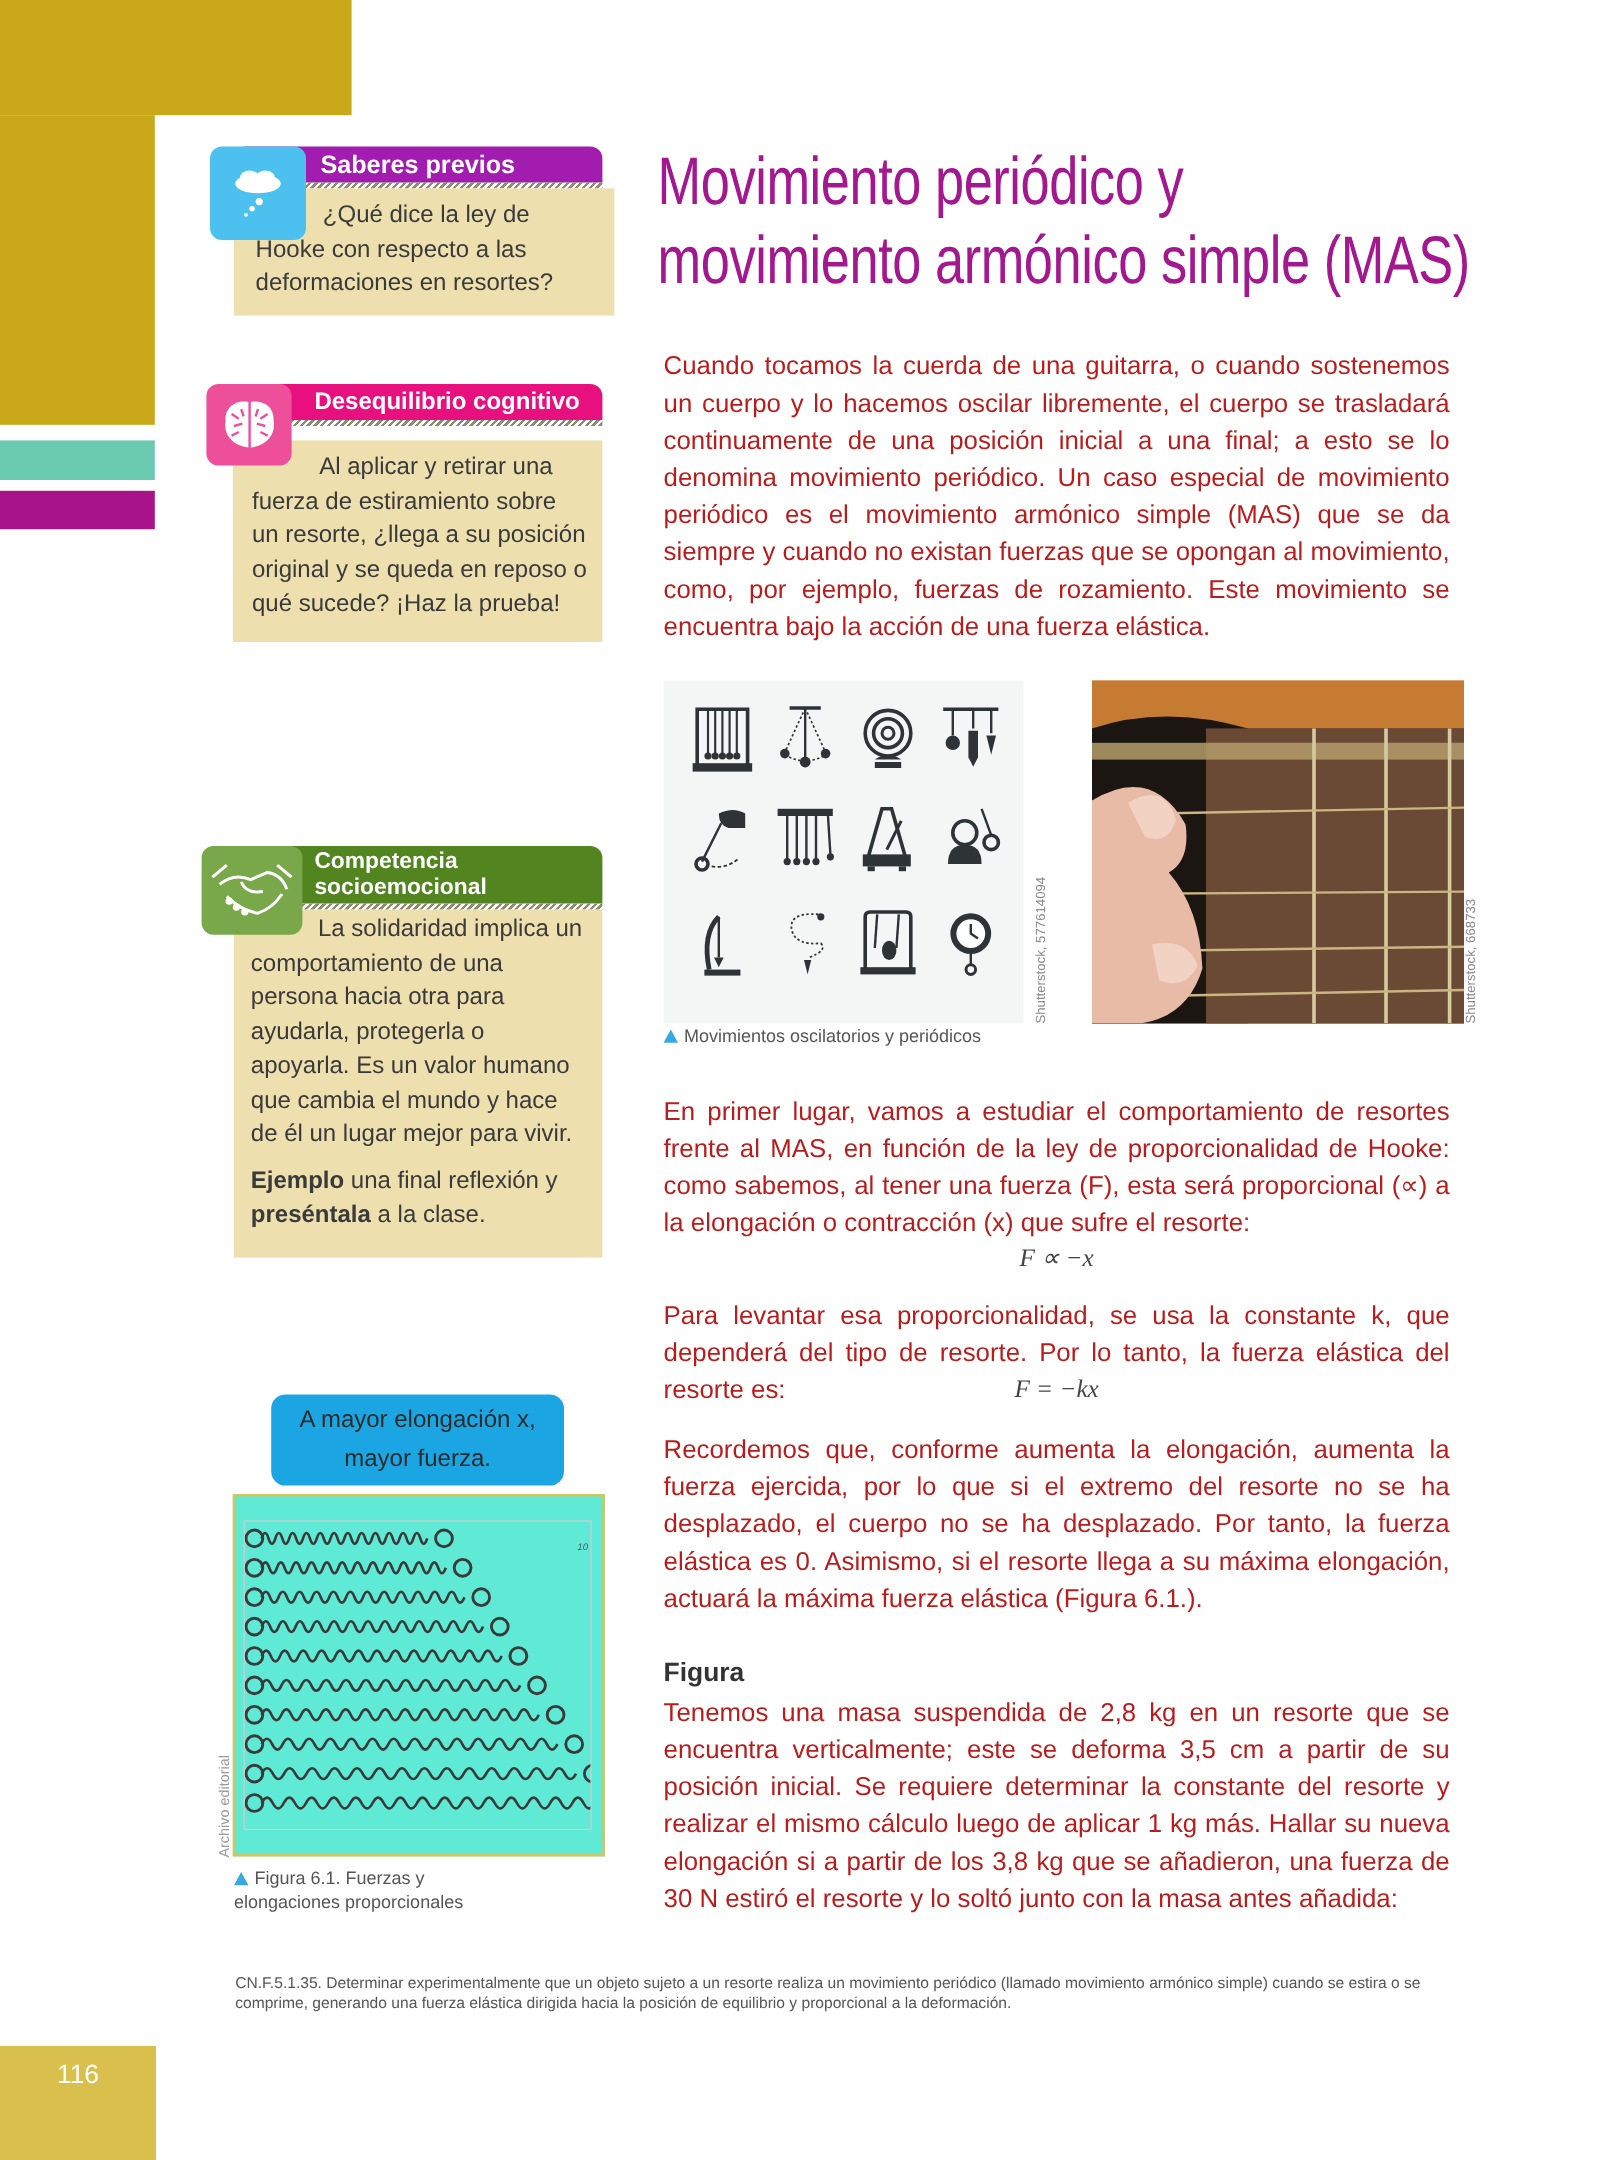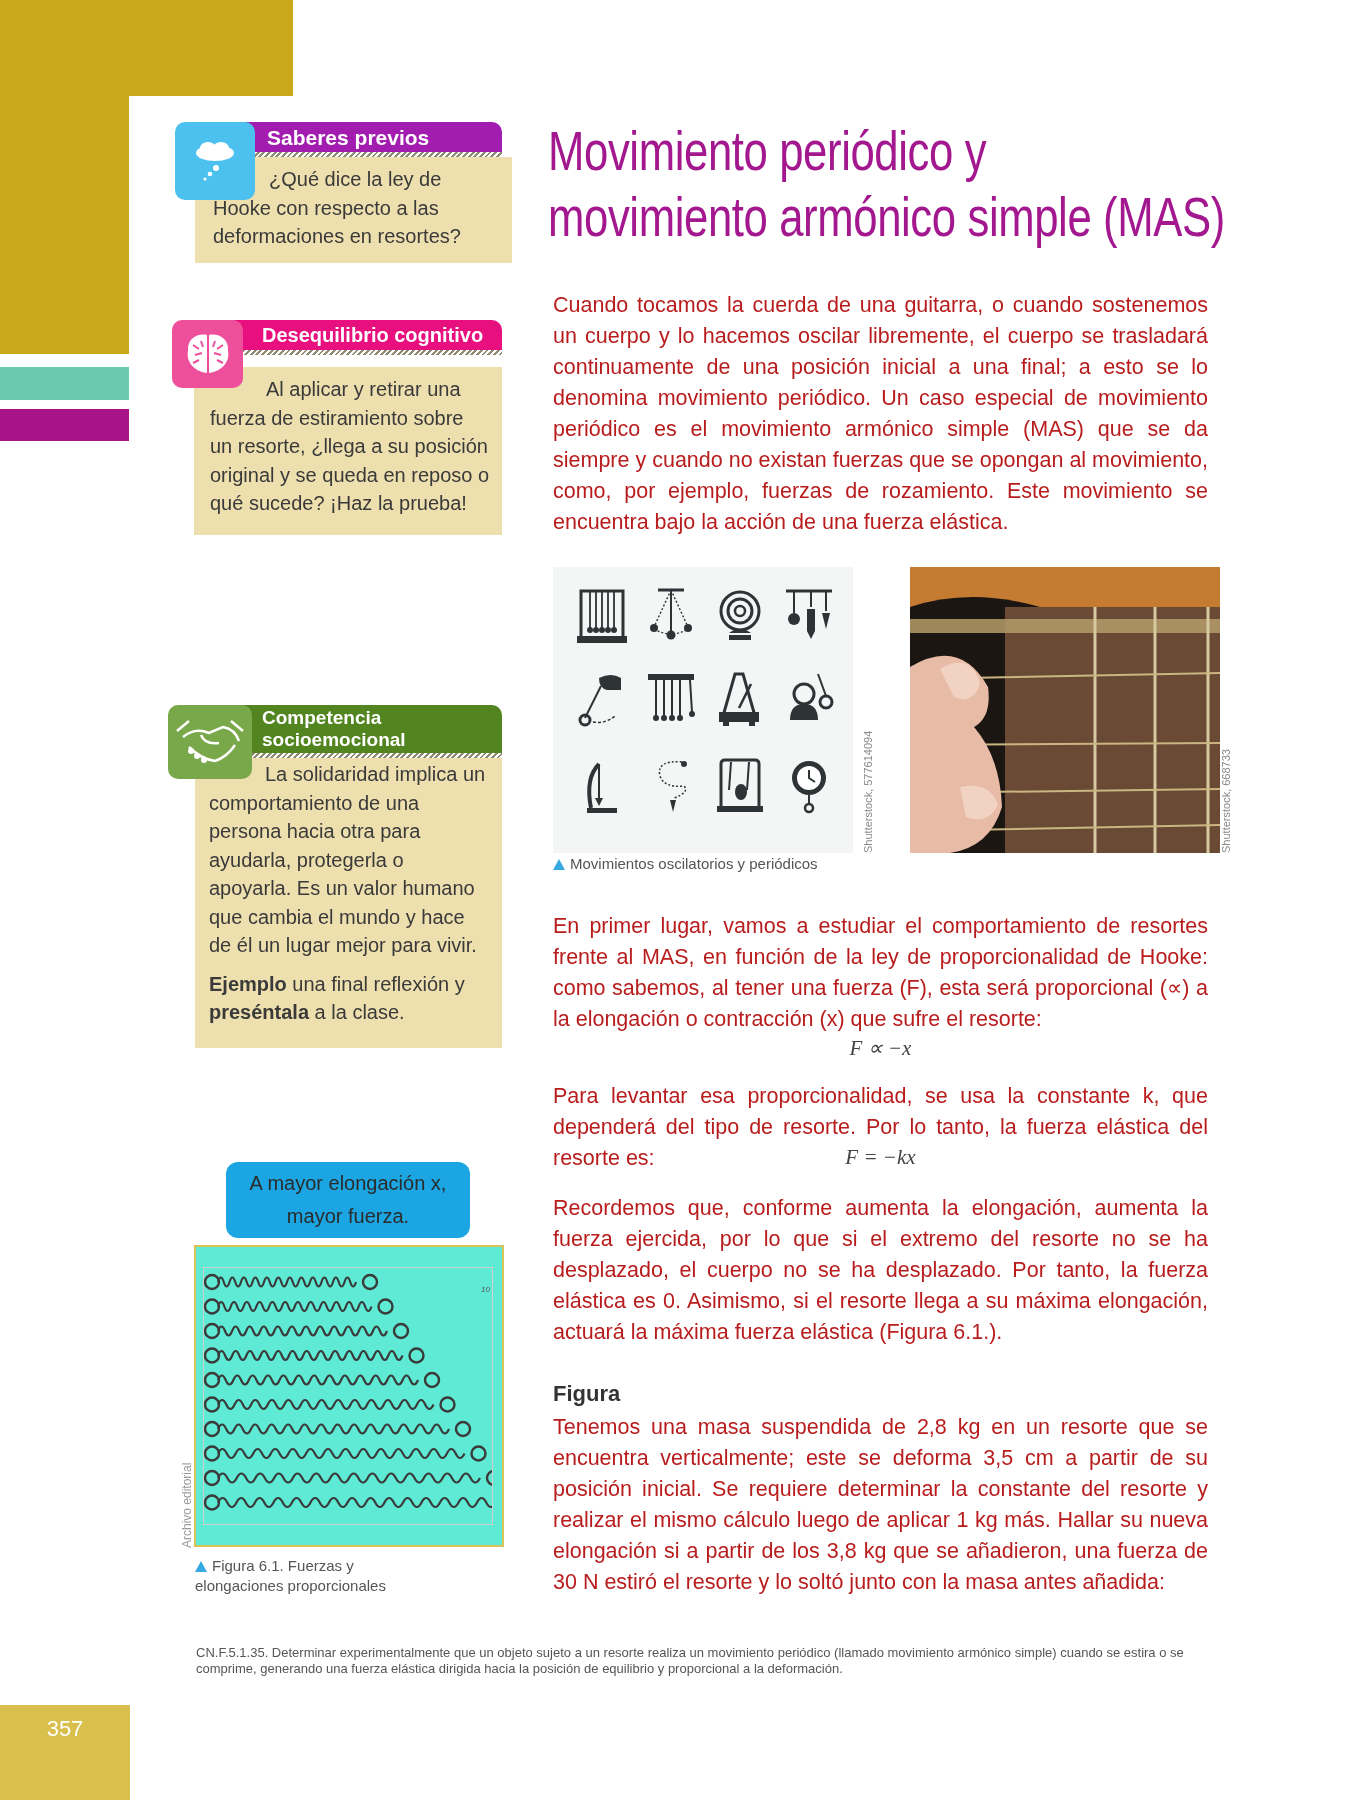--- a/index.html
+++ b/index.html
@@ -338,13 +338,13 @@
 <div class="para" style="top:911px;">En primer lugar, vamos a estudiar el comportamiento de resortes frente al MAS, en función de la ley de proporcionalidad de Hooke: como sabemos, al tener una fuerza (F), esta será proporcional (∝) a la elongación o contracción (x) que sufre el resorte:</div>
 <div class="eq" style="top:1036px;">F ∝ −x</div>
 <div class="para" style="top:1081px;">Para levantar esa proporcionalidad, se usa la constante k, que dependerá del tipo de resorte. Por lo tanto, la fuerza elástica del resorte es:</div>
 <div class="eq" style="top:1145px;">F = −kx</div>
 <div class="para" style="top:1193px;">Recordemos que, conforme aumenta la elongación, aumenta la fuerza ejercida, por lo que si el extremo del resorte no se ha desplazado, el cuerpo no se ha desplazado. Por tanto, la fuerza elástica es 0. Asimismo, si el resorte llega a su máxima elongación, actuará la máxima fuerza elástica (Figura 6.1.).</div>
 <div class="h-ej" style="top:1381px;">Figura</div>
 <div class="para" style="top:1412px;">Tenemos una masa suspendida de 2,8 kg en un resorte que se encuentra verticalmente; este se deforma 3,5 cm a partir de su posición inicial. Se requiere determinar la constante del resorte y realizar el mismo cálculo luego de aplicar 1 kg más. Hallar su nueva elongación si a partir de los 3,8 kg que se añadieron, una fuerza de 30 N estiró el resorte y lo soltó junto con la masa antes añadida:</div>
 
 <div class="footer">CN.F.5.1.35. Determinar experimentalmente que un objeto sujeto a un resorte realiza un movimiento periódico (llamado movimiento armónico simple) cuando se estira o se comprime, generando una fuerza elástica dirigida hacia la posición de equilibrio y proporcional a la deformación.</div>
 <div class="abs page-num-box"></div>
-<div class="abs page-num">357</div>
+<div class="abs page-num">116</div>
 
 </body></html>

